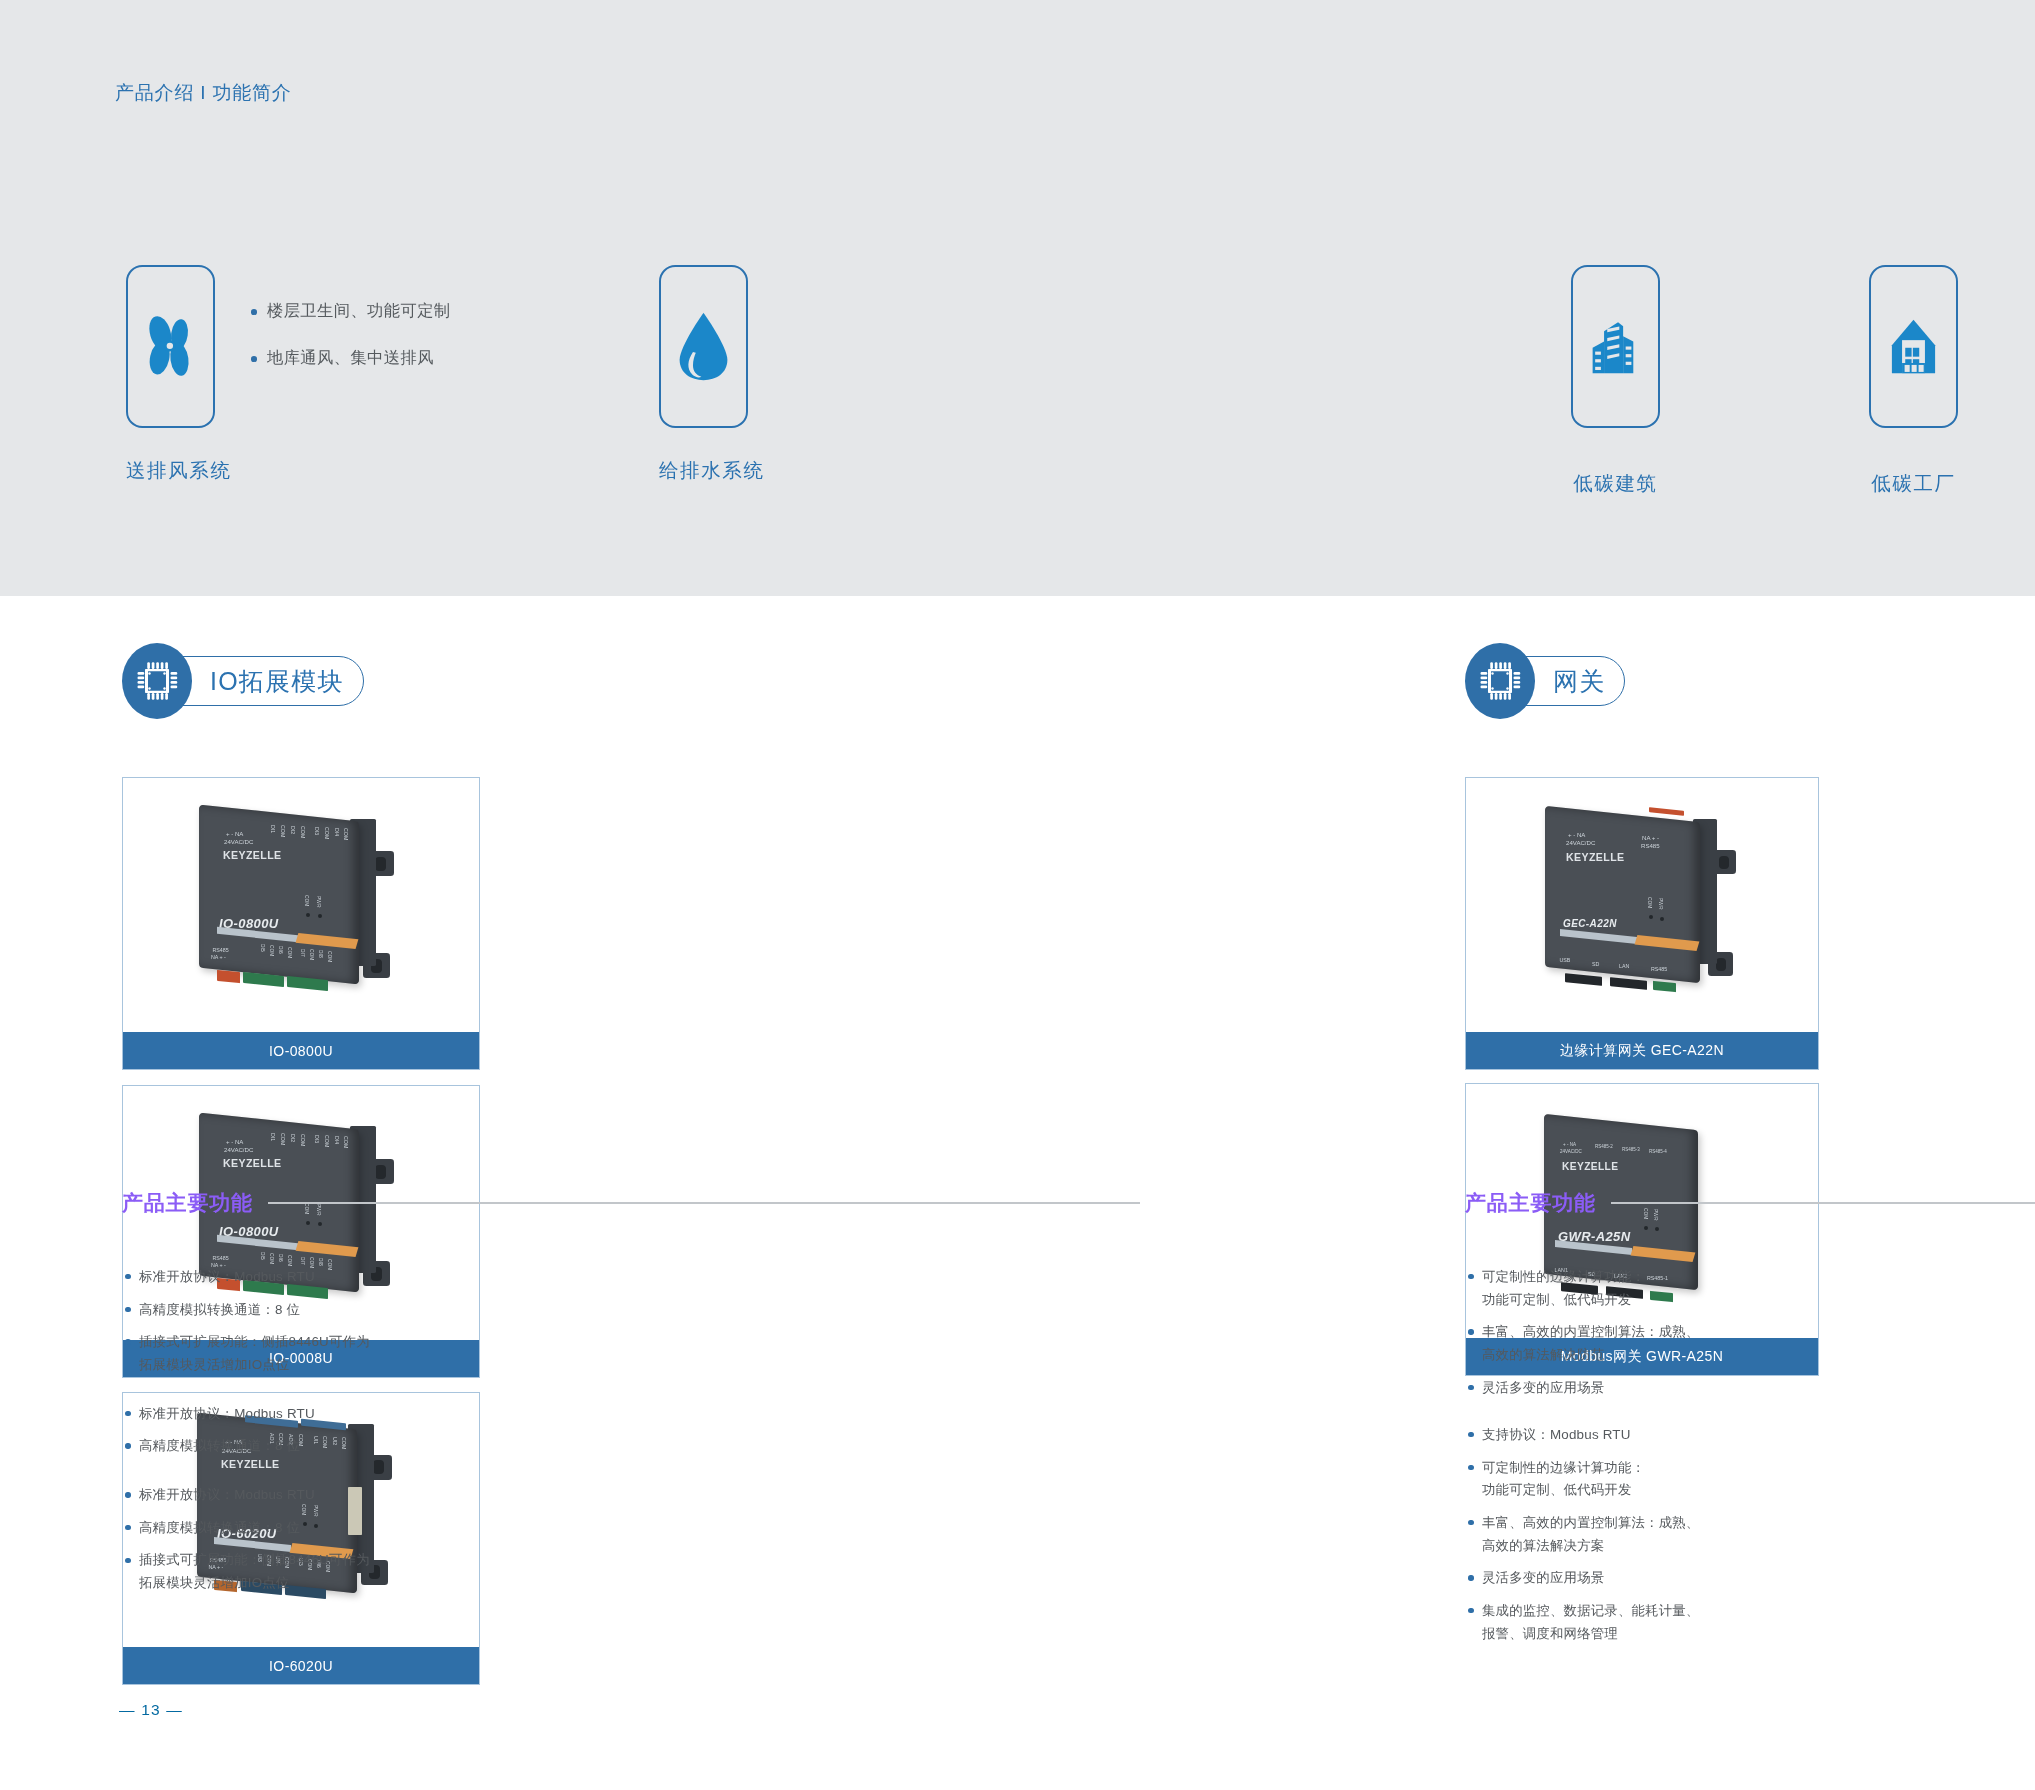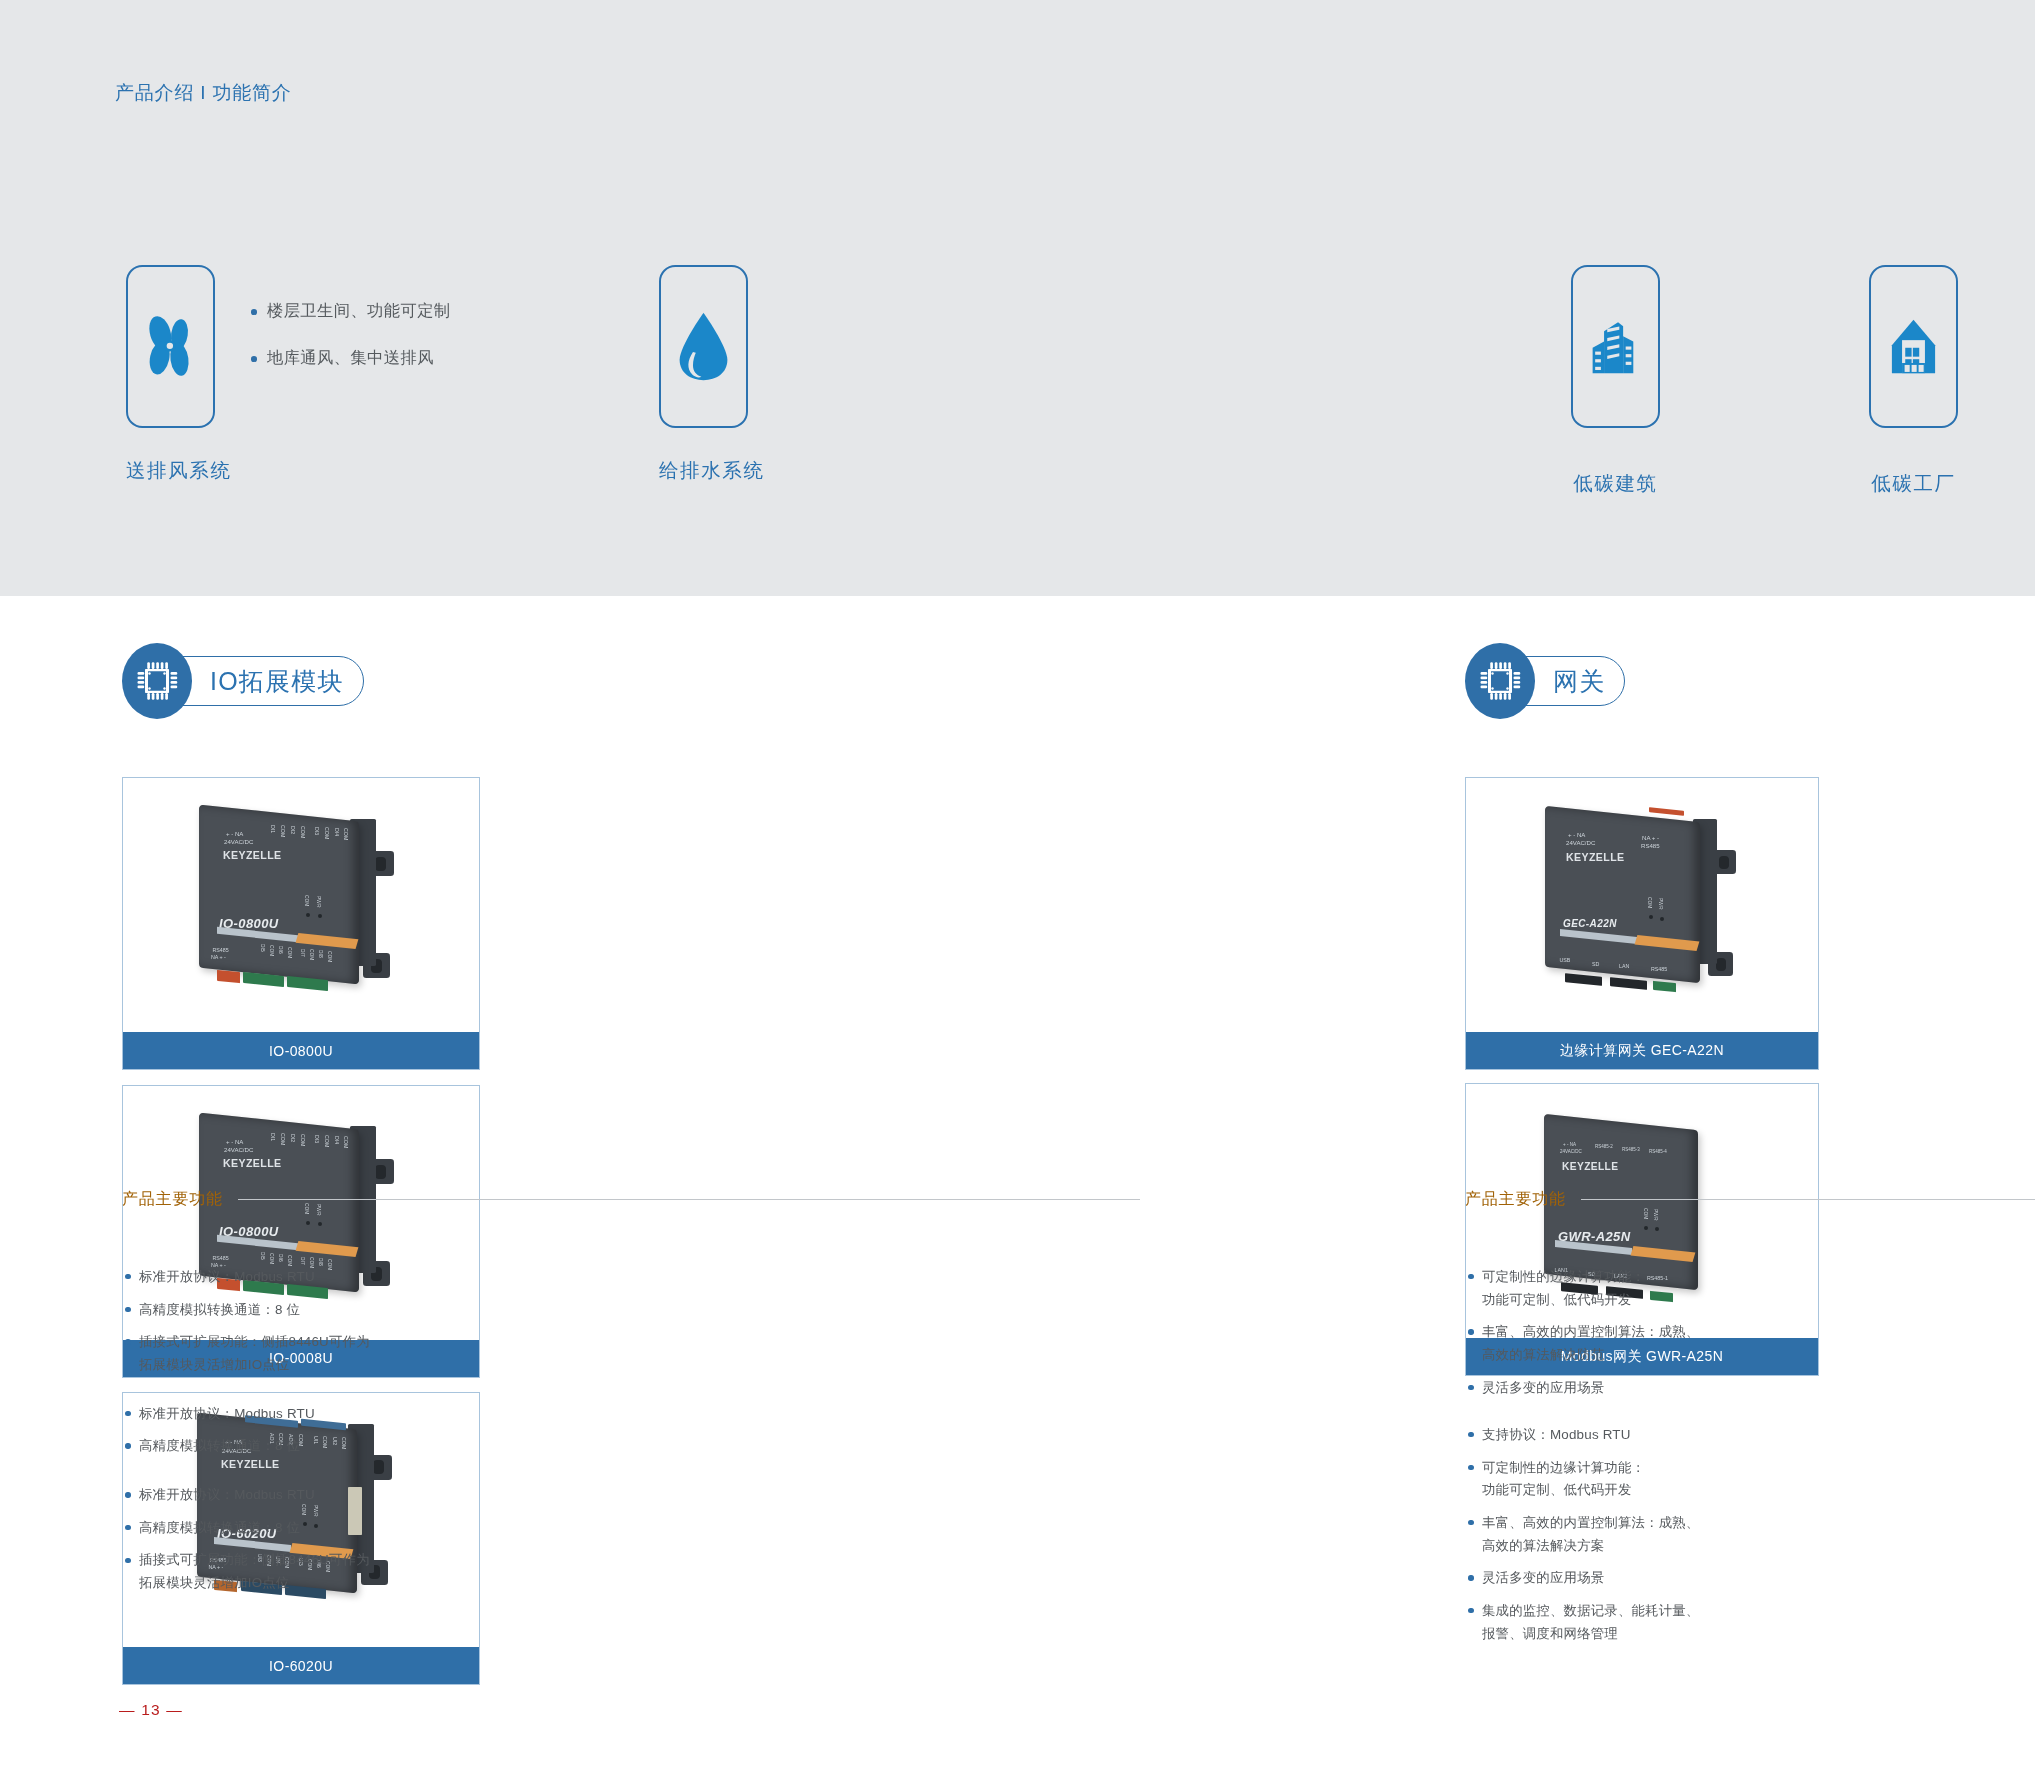--- a/index.html
+++ b/index.html
@@ -124,41 +124,41 @@
     position:absolute; background:#3a3f45; border-radius:3.3px;
   }
   .dev-ear:after {
     content:""; position:absolute; left:30%; top:22%; width:40%; height:56%;
     background:#24282c; border-radius:4.1px;
   }
 
   
   .feat-title-wrap { position:absolute; display:flex; align-items:center; }
   .feat-title {
-    font-size:16px; color:#a16207; font-weight:normal; letter-spacing:0.8px; white-space:nowrap;
+    font-size:21px; color:#8b5cf6; font-weight:bold; letter-spacing:0.8px; white-space:nowrap;
   }
   .feat-rule {
     height:1.2px; background:#c2c6ca; margin-left:14.7px;
   }
   .feat-cols { position:absolute; display:flex;flex-direction:column; }
   .feat-col { }
   .feat-col li {
     list-style:none; position:relative; padding-left:17px;
     font-size:13.4px; color:#55595d; line-height:1.70; margin-bottom:9.8px;
     letter-spacing:0.2px;
   }
   .feat-col li:before {
     content:""; position:absolute; left:3.3px; top:8.1px;
     width:5.3px; height:5.3px; border-radius:50%; background:#2f6fa8;
   }
   .feat-col li span.cont { display:block; }
 
   
   .pageno {
-    position:absolute; bottom:72px; font-size:15.5px; color:#b91c1c; letter-spacing:1.2px;text-align:right;
+    position:absolute; bottom:72px; font-size:15.5px; color:#0369a1; letter-spacing:1.2px;text-align:right;
   }
   .pageno-left  { left:119px; }
 </style>
 </head>
 <body>
 
 <div class="gray-band"></div>
 
 <div class="rh rh-left">产品介绍 I 功能简介</div>
 

